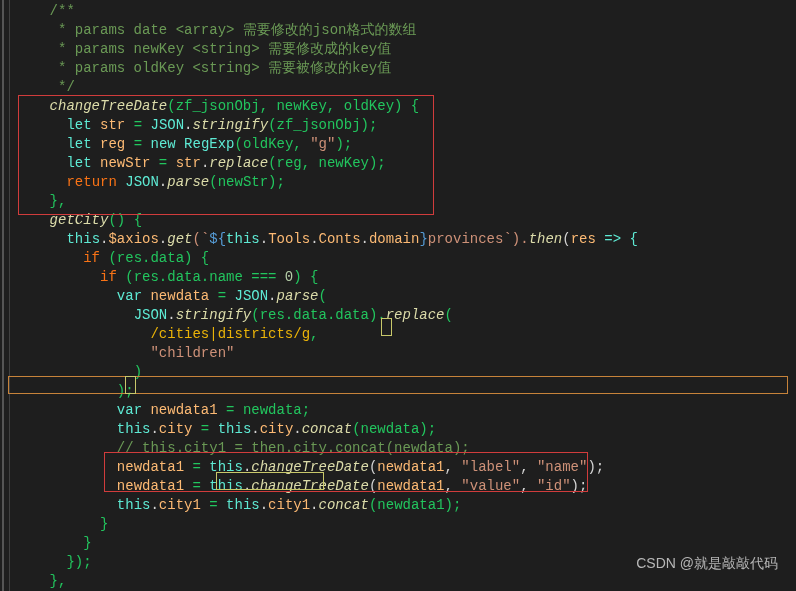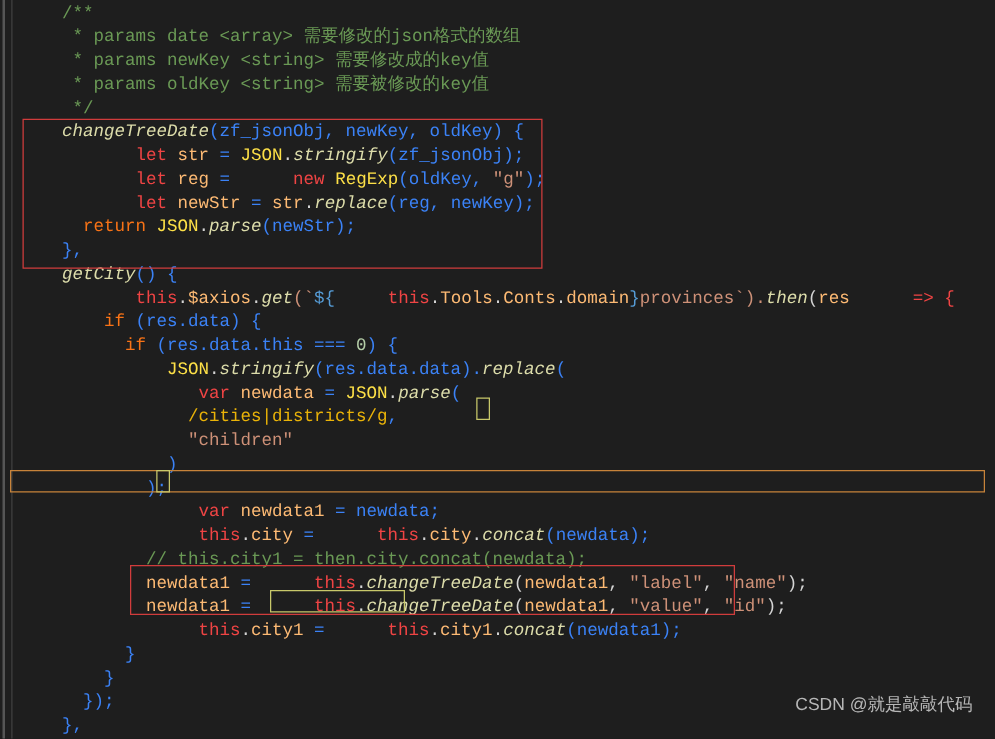--- a/index.html
+++ b/index.html
@@ -37,27 +37,27 @@
 .border-left2 {
   position: absolute;
   left: 9px;
   top: 0;
   bottom: 0;
   width: 1px;
   background: #404040;
 }
 .c-comment { color: #6a9955; }
 .c-string { color: #ce9178; }
-.c-keyword { color: #ef4444; margin-left: 42px; }
+.c-keyword { color: #5eead4; }
 .c-ctrl { color: #f97316; }
 .c-func { color: #dcdcaa; font-style: italic; }
 .c-var { color: #fdba74; }
-.c-class { color: #fde047; }
+.c-class { color: #5eead4; }
 .c-num { color: #b5cea8; }
-.c-op { color: #3b82f6; }
+.c-op { color: #22c55e; }
 .c-regex { color: #eab308; }
 .c-tmpl { color: #569cd6; }
 
 .red-box {
   position: absolute;
   border: 1px solid #d13c3c;
   pointer-events: none;
 }
 .orange-box {
   position: absolute;
@@ -97,23 +97,23 @@
 <div class="line">    <span class="c-func">changeTreeDate</span><span class="c-op">(zf_jsonObj, newKey, oldKey) {</span></div>
 <div class="line">      <span class="c-keyword">let</span> <span class="c-var">str</span><span class="c-op"> = </span><span class="c-class">JSON</span>.<span class="c-func">stringify</span><span class="c-op">(zf_jsonObj);</span></div>
 <div class="line">      <span class="c-keyword">let</span> <span class="c-var">reg</span><span class="c-op"> = </span><span class="c-keyword">new</span> <span class="c-class">RegExp</span><span class="c-op">(oldKey, </span><span class="c-string">"g"</span><span class="c-op">);</span></div>
 <div class="line">      <span class="c-keyword">let</span> <span class="c-var">newStr</span><span class="c-op"> = </span><span class="c-var">str</span>.<span class="c-func">replace</span><span class="c-op">(reg, newKey);</span></div>
 <div class="line">      <span class="c-ctrl">return</span> <span class="c-class">JSON</span>.<span class="c-func">parse</span><span class="c-op">(newStr);</span></div>
 <div class="line">    <span class="c-op">},</span></div>
 
 <div class="line">    <span class="c-func">getCity</span><span class="c-op">() {</span></div>
 <div class="line">      <span class="c-keyword">this</span>.<span class="c-var">$axios</span>.<span class="c-func">get</span><span class="c-string">(`</span><span class="c-tmpl">${</span><span class="c-keyword">this</span>.<span class="c-var">Tools</span>.<span class="c-var">Conts</span>.<span class="c-var">domain</span><span class="c-tmpl">}</span><span class="c-string">provinces</span><span class="c-string">`).</span><span class="c-func">then</span>(<span class="c-var">res</span><span class="c-keyword"> =&gt; {</span></div>
 <div class="line">        <span class="c-ctrl">if</span><span class="c-op"> (res.data) {</span></div>
-<div class="line">          <span class="c-ctrl">if</span><span class="c-op"> (res.data.this === </span><span class="c-num">0</span><span class="c-op">) {</span></div>
+<div class="line">          <span class="c-ctrl">if</span><span class="c-op"> (res.data.name === </span><span class="c-num">0</span><span class="c-op">) {</span></div>
+<div class="line">            <span class="c-keyword">var</span> <span class="c-var">newdata</span><span class="c-op"> = </span><span class="c-class">JSON</span>.<span class="c-func">parse</span><span class="c-op">(</span></div>
 <div class="line">              <span class="c-class">JSON</span>.<span class="c-func">stringify</span><span class="c-op">(res.data.data).</span><span class="c-func">replace</span><span class="c-op">(</span></div>
-<div class="line">            <span class="c-keyword">var</span> <span class="c-var">newdata</span><span class="c-op"> = </span><span class="c-class">JSON</span>.<span class="c-func">parse</span><span class="c-op">(</span></div>
 <div class="line">                <span class="c-regex">/cities|districts/g</span><span class="c-op">,</span></div>
 <div class="line">                <span class="c-string">"children"</span></div>
 <div class="line">              <span class="c-op">)</span></div>
 <div class="line">            <span class="c-op">);</span></div>
 <div class="line">            <span class="c-keyword">var</span> <span class="c-var">newdata1</span><span class="c-op"> = newdata;</span></div>
 <div class="line">            <span class="c-keyword">this</span>.<span class="c-var">city</span><span class="c-op"> = </span><span class="c-keyword">this</span>.<span class="c-var">city</span>.<span class="c-func">concat</span><span class="c-op">(newdata);</span></div>
 <div class="line">            <span class="c-comment">// this.city1 = then.city.concat(newdata);</span></div>
 <div class="line">            <span class="c-var">newdata1</span><span class="c-op"> = </span><span class="c-keyword">this</span>.<span class="c-func">changeTreeDate</span>(<span class="c-var">newdata1</span>, <span class="c-string">"label"</span>, <span class="c-string">"name"</span>);</div>
 <div class="line">            <span class="c-var">newdata1</span><span class="c-op"> = </span><span class="c-keyword">this</span>.<span class="c-func">changeTreeDate</span>(<span class="c-var">newdata1</span>, <span class="c-string">"value"</span>, <span class="c-string">"id"</span>);</div>
 <div class="line">            <span class="c-keyword">this</span>.<span class="c-var">city1</span><span class="c-op"> = </span><span class="c-keyword">this</span>.<span class="c-var">city1</span>.<span class="c-func">concat</span><span class="c-op">(newdata1);</span></div>

